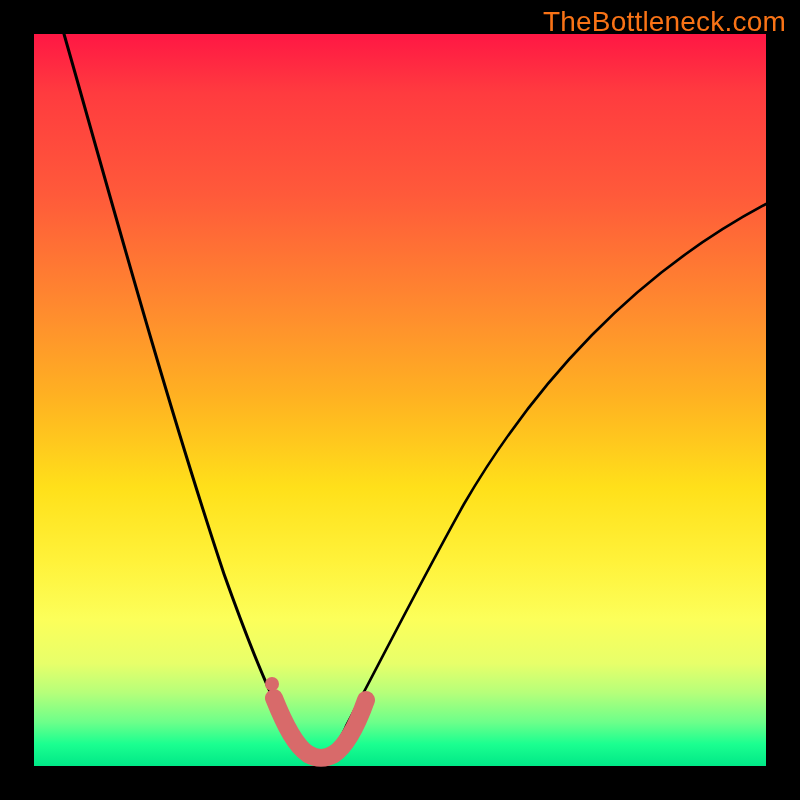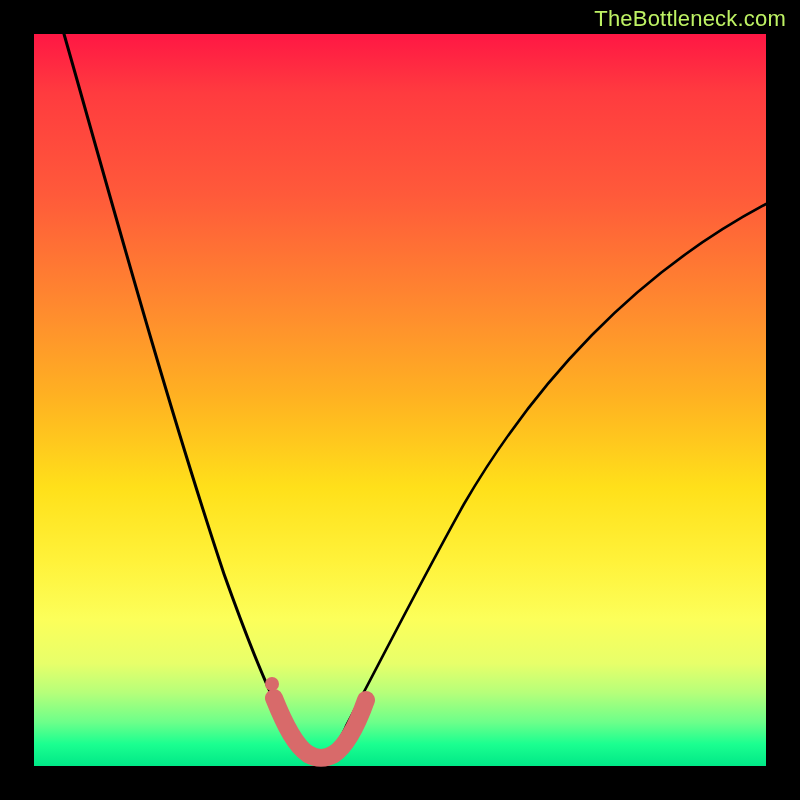--- a/index.html
+++ b/index.html
@@ -40,22 +40,22 @@
       #b6ff7a 90%,
       #6dff8a 94%,
       #1bff90 97%,
       #00e887 100%
     );
   }
   .watermark {
     position: absolute;
     top: 6px;
     right: 14px;
-    color: #bef264;
-    font-size: 22px;
+    color: #f97316;
+    font-size: 28px;
     font-weight: 500;
     letter-spacing: 0.2px;
     user-select: none;
   }
   svg.curve {
     position: absolute;
     left: 0;
     top: 0;
     width: 732px;
     height: 732px;

